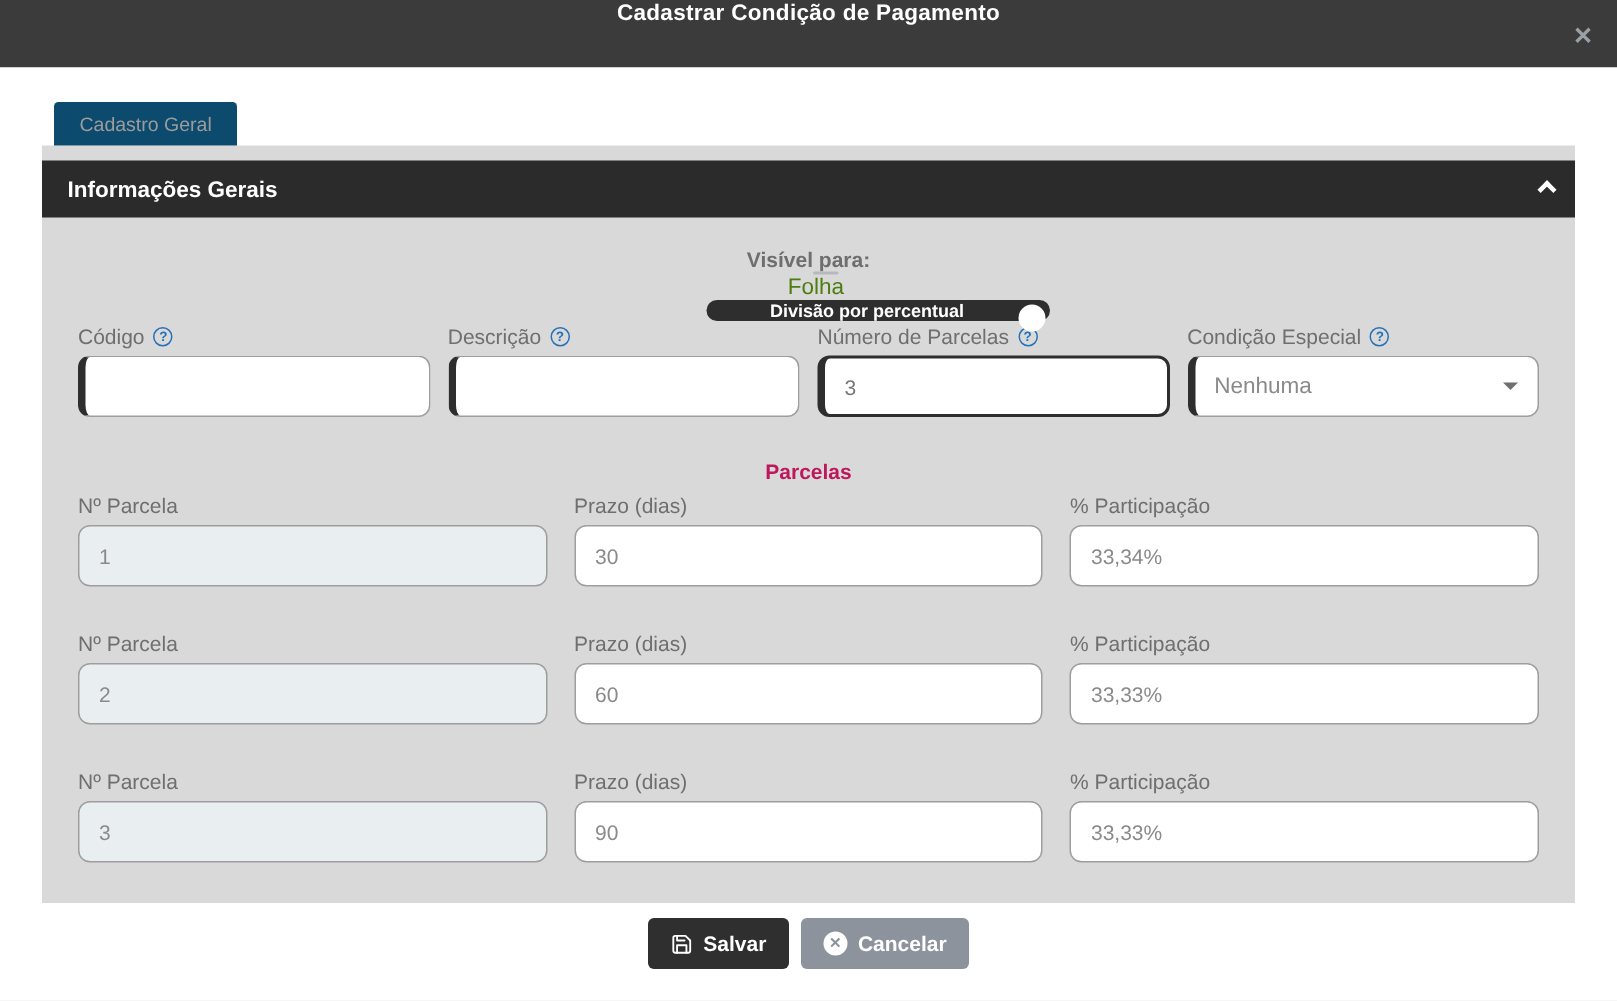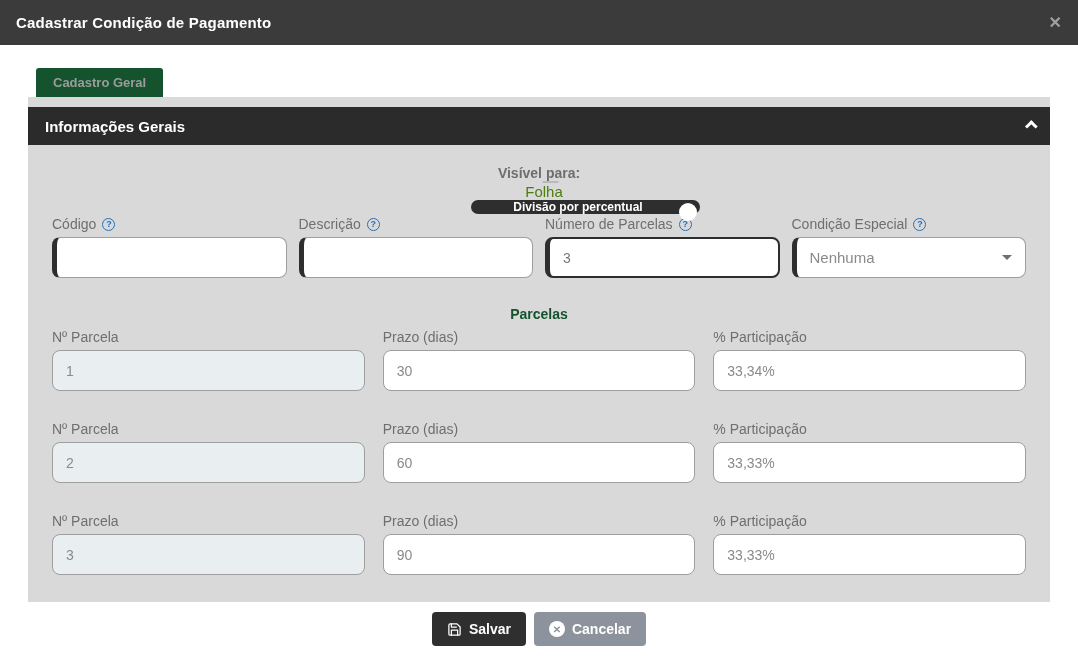--- a/index.html
+++ b/index.html
@@ -1,30 +1,30 @@
 <!DOCTYPE html>
 <html><head>
 <meta charset="utf-8">
 <style>
   * { margin:0; padding:0; box-sizing:border-box; }
   html,body { width:1078px; height:667px; background:#fff; overflow:hidden;
     font-family:"Liberation Sans", sans-serif; }
 
   
   .modal-header { height:45px; background:#3b3b3b; display:flex; align-items:center;
-    padding:0 16px; }
+    padding:0 16px;flex-direction:column; }
   .modal-title { color:#fff; font-size:15px; font-weight:bold; letter-spacing:.2px; }
   .modal-close { margin-left:auto; color:#9aa0a4; font-size:16px; font-weight:bold;
     cursor:pointer; line-height:1; }
 
   
   .tabs-row { padding:23px 0 0 36px; background:#fff; }
   .tab { display:inline-block; height:29px; line-height:29px; padding:0 17px;
-    background:#14532d; border-radius:3px 3px 0 0; color:#9c9c9c; font-size:13px;
-    font-weight:bold; cursor:pointer; }
+    background:#0c4a6e; border-radius:3px 3px 0 0; color:#9c9c9c; font-size:13px;
+    font-weight:normal; cursor:pointer; }
 
   
   .panel { margin:0 28px; background:#d9d9d9; height:505px; }
   .panel-strip { height:10px; }
   .section-header { height:38px; background:#2b2b2b; display:flex; align-items:center;
     padding:0 17px; cursor:pointer; }
   .section-title { color:#fff; font-size:15px; font-weight:bold; }
   .chevron-up { margin-left:auto; width:9px; height:9px; border-top:3px solid #fff;
     border-right:3px solid #fff; transform:rotate(-45deg) translate(2px,2px); }
 
@@ -55,21 +55,21 @@
   .input { width:100%; height:41px; background:#fff; border:1px solid #9e9e9e;
     border-left:5px solid #2e2e2e; border-radius:8px; padding:0 13px; font-size:14px;
     color:#777; outline:none; font-family:"Liberation Sans", sans-serif; }
   .input.filled { border:2px solid #2e2e2e; border-left:5px solid #2e2e2e; }
   .select { display:flex; align-items:center; cursor:pointer; }
   .select-value { color:#8a8a8a; font-size:15px; flex:1; }
   .caret-down { width:0; height:0; border-left:5px solid transparent;
     border-right:5px solid transparent; border-top:5px solid #6f6f6f; }
 
   
-  .parcelas-heading { margin-top:28px; text-align:center; color:#14532d;
+  .parcelas-heading { margin-top:28px; text-align:center; color:#be185d;
     font-size:14px; font-weight:bold; }
   .parcela-row { display:grid; grid-template-columns:repeat(3,1fr); gap:18px;
     margin-top:6px; }
   .parcela-row + .parcela-row { margin-top:29px; }
   .p-input { width:100%; height:41px; background:#fff; border:1px solid #9e9e9e;
     border-radius:8px; padding:0 13px; font-size:14px; color:#8a8a8a; outline:none;
     font-family:"Liberation Sans", sans-serif; }
   .p-input:disabled { background:#e9eef1; color:#8a8a8a; }
 
   

